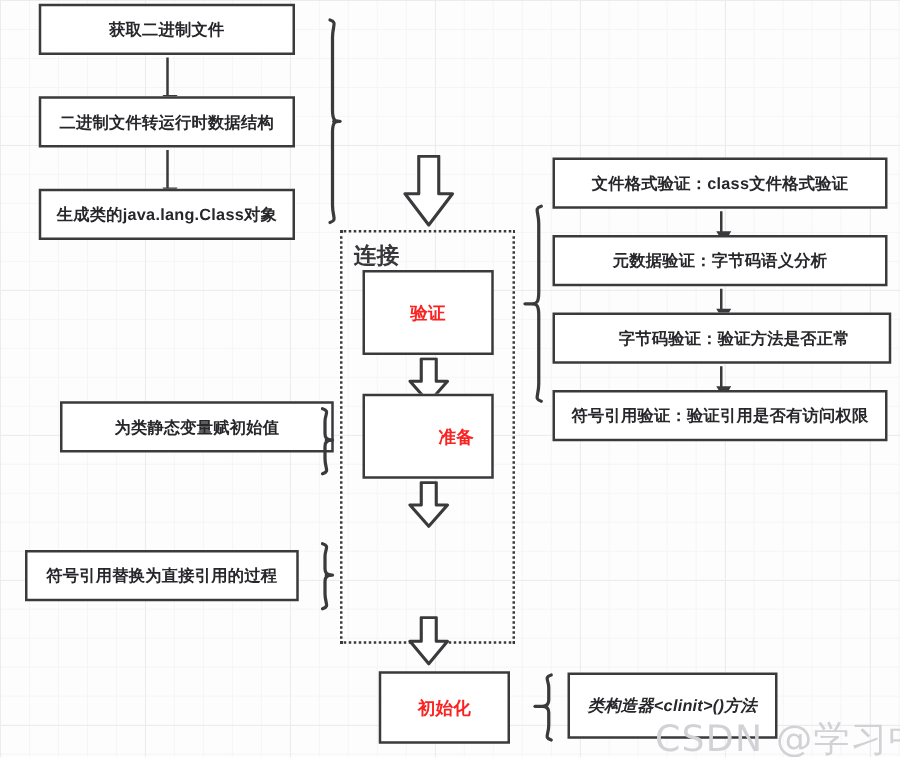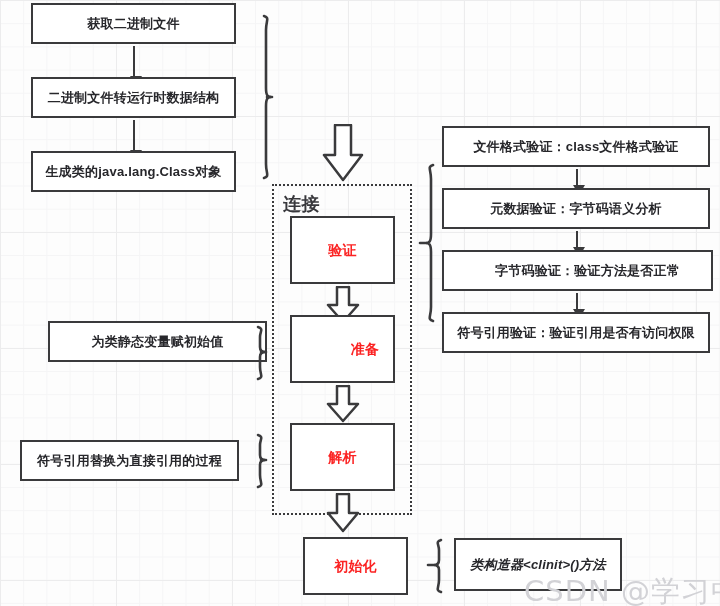--- a/index.html
+++ b/index.html
@@ -153,23 +153,20 @@
   <div class="node red" style="left:290px; top:315px; width:105px; height:68px;padding-left:45px;">
     <span>准备</span>
   </div>
 
   <div class="arrow-block" style="left:326px; top:385px; width:34px; height:38px;">
     <svg width="34" height="38" viewBox="0 0 34 38">
       <path d="M11 1 L23 1 L23 19 L32 19 L17 36 L2 19 L11 19 Z" fill="#ffffff" stroke="#3a3a3c" stroke-width="2.5" stroke-linejoin="round"></path>
     </svg>
   </div>
 
-  <div class="node red" style="left:290px; top:423px; width:105px; height:68px;">
-    <span>解析</span>
-  </div>
 
   <div class="arrow-block" style="left:326px; top:493px; width:34px; height:40px;">
     <svg width="34" height="40" viewBox="0 0 34 40">
       <path d="M11 1 L23 1 L23 20 L32 20 L17 38 L2 20 L11 20 Z" fill="#ffffff" stroke="#3a3a3c" stroke-width="2.5" stroke-linejoin="round"></path>
     </svg>
   </div>
 
   <div class="node red" style="left:303px; top:537px; width:105px; height:58px;">
     <span>初始化</span>
   </div>

